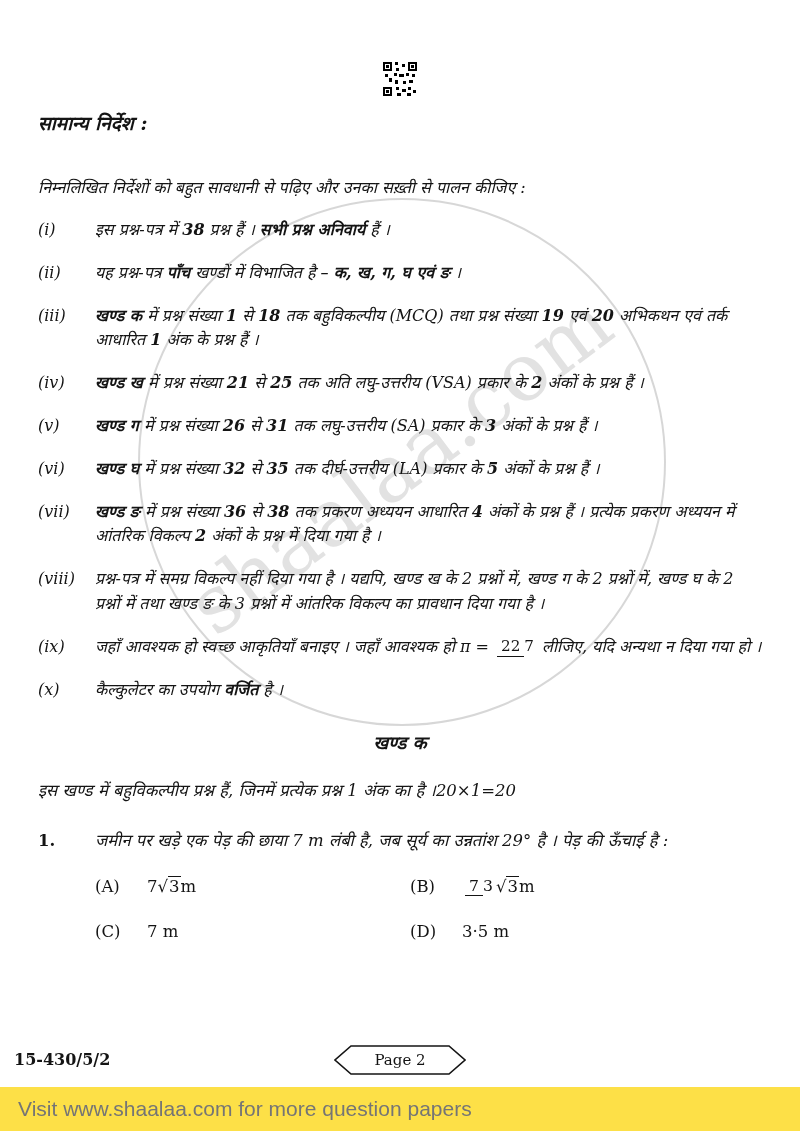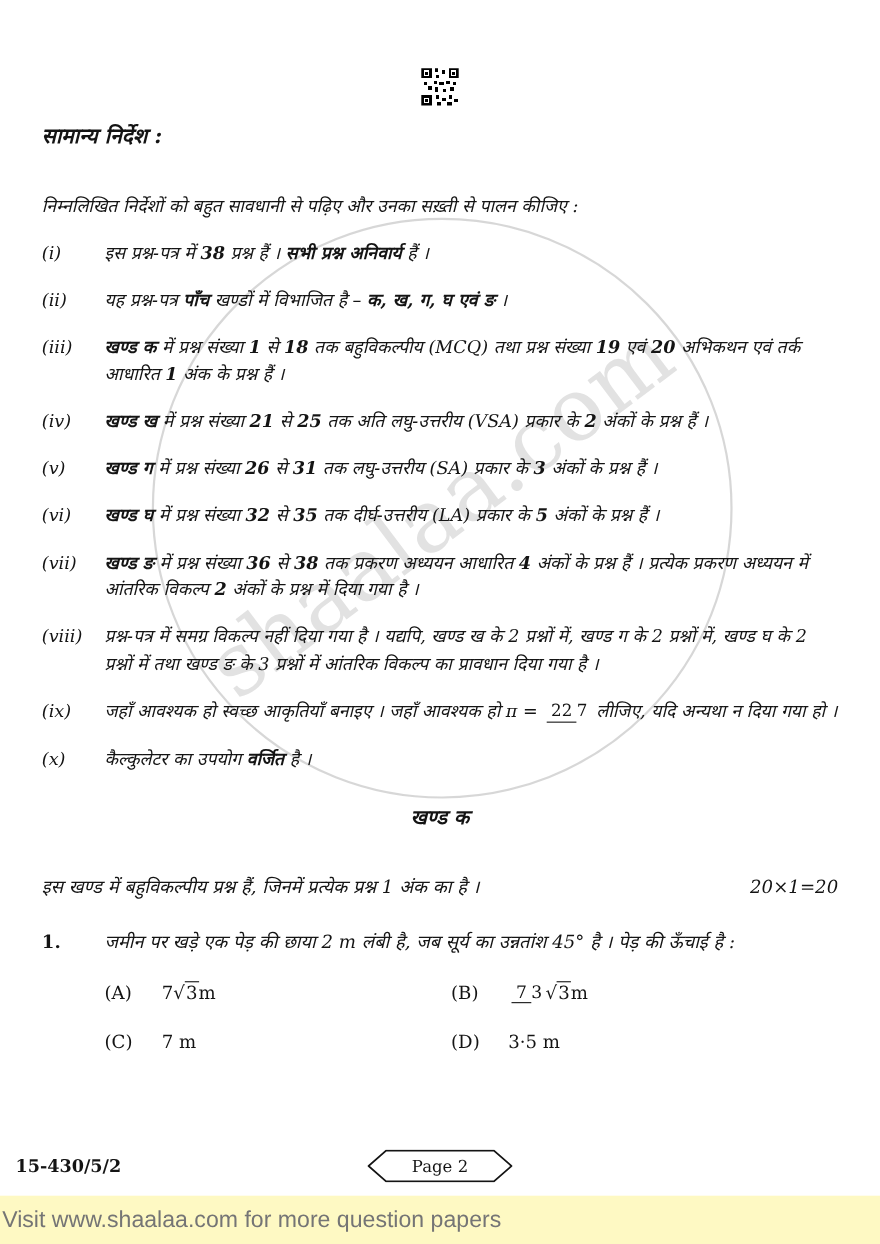--- a/index.html
+++ b/index.html
@@ -22,36 +22,36 @@
   .inst-text{flex:1;}
   .b{font-weight:bold;}
 
   .frac{display:inline-flex;text-align:center;vertical-align:middle;margin:0 3px;line-height:1.15;font-style:normal;}
   .fnum{display:block;border-bottom:1.4px solid currentColor;padding:0 4px;font-size:.95em;}
   .fden{display:block;font-size:.95em;}
   .sqrt{font-style:normal;}
   .sqrt .rad{border-top:1.4px solid currentColor;padding:0 1px;}
 
   .section-heading{font-size:18px;font-weight:bold;font-style:italic;text-align:center;margin:28px 0 0 0;}
-  .section-row{display:flex;justify-content:space-between;align-items:baseline;margin-top:40px;font-size:16.5px;font-style:italic;}
+  .section-row{display:flex;align-items:baseline;margin-top:24px;font-size:16.5px;font-style:italic;}
 
   .question{display:flex;margin-top:26px;font-size:16.5px;line-height:1.7;font-style:italic;}
   .qnum{flex:0 0 57px;font-weight:bold;font-style:normal;}
   .qtext{flex:1;}
 
   .options{margin:22px 0 0 57px;display:grid;grid-template-columns:315px 1fr;row-gap:26px;font-size:16.5px;}
   .option{display:flex;align-items:center;}
   .opt-label{flex:0 0 52px;}
   .opt-value{display:inline-flex;align-items:center;}
 
   .footer{position:absolute;left:0;right:0;bottom:56px;height:30px;z-index:1;}
   .footer-code{position:absolute;left:14px;top:5px;font-weight:bold;font-size:16px;}
   .page-hex{position:absolute;left:50%;transform:translateX(-50%);top:0;}
 
-  .banner{position:absolute;left:0;right:0;bottom:0;height:44px;background:#fef9c3;color:#757575;font-family:"Liberation Sans","DejaVu Sans",sans-serif;font-size:21px;line-height:44px;padding-left:2px;z-index:2;box-sizing:border-box;}
+  .banner{position:absolute;left:0;right:0;bottom:0;height:44px;background:#fde047;color:#757575;font-family:"Liberation Sans","DejaVu Sans",sans-serif;font-size:21px;line-height:44px;padding-left:18px;z-index:2;box-sizing:border-box;}
 </style>
 </head>
 <body>
 
 <div class="page">
 
   <div class="watermark">
     <div class="wm-circle"></div>
     <div class="wm-text">shaalaa.com</div>
   </div>
@@ -145,21 +145,21 @@
 
     <h3 class="section-heading">खण्ड क</h3>
 
     <div class="section-row">
       <span>इस खण्ड में बहुविकल्पीय प्रश्न हैं, जिनमें प्रत्येक प्रश्न 1 अंक का है ।</span>
       <span>20×1=20</span>
     </div>
 
     <div class="question">
       <span class="qnum">1.</span>
-      <div class="qtext">जमीन पर खड़े एक पेड़ की छाया 2 m लंबी है, जब सूर्य का उन्नतांश 45° है । पेड़ की ऊँचाई है :</div>
+      <div class="qtext">जमीन पर खड़े एक पेड़ की छाया 7 m लंबी है, जब सूर्य का उन्नतांश 29° है । पेड़ की ऊँचाई है :</div>
     </div>
 
     <div class="options" id="options-grid">
         <div class="option">
           <span class="opt-label">(A)</span>
           <span class="opt-value">
             <span>7</span>
             <span class="sqrt">√<span class="rad">3</span></span>
             <span> m</span>
           </span>

